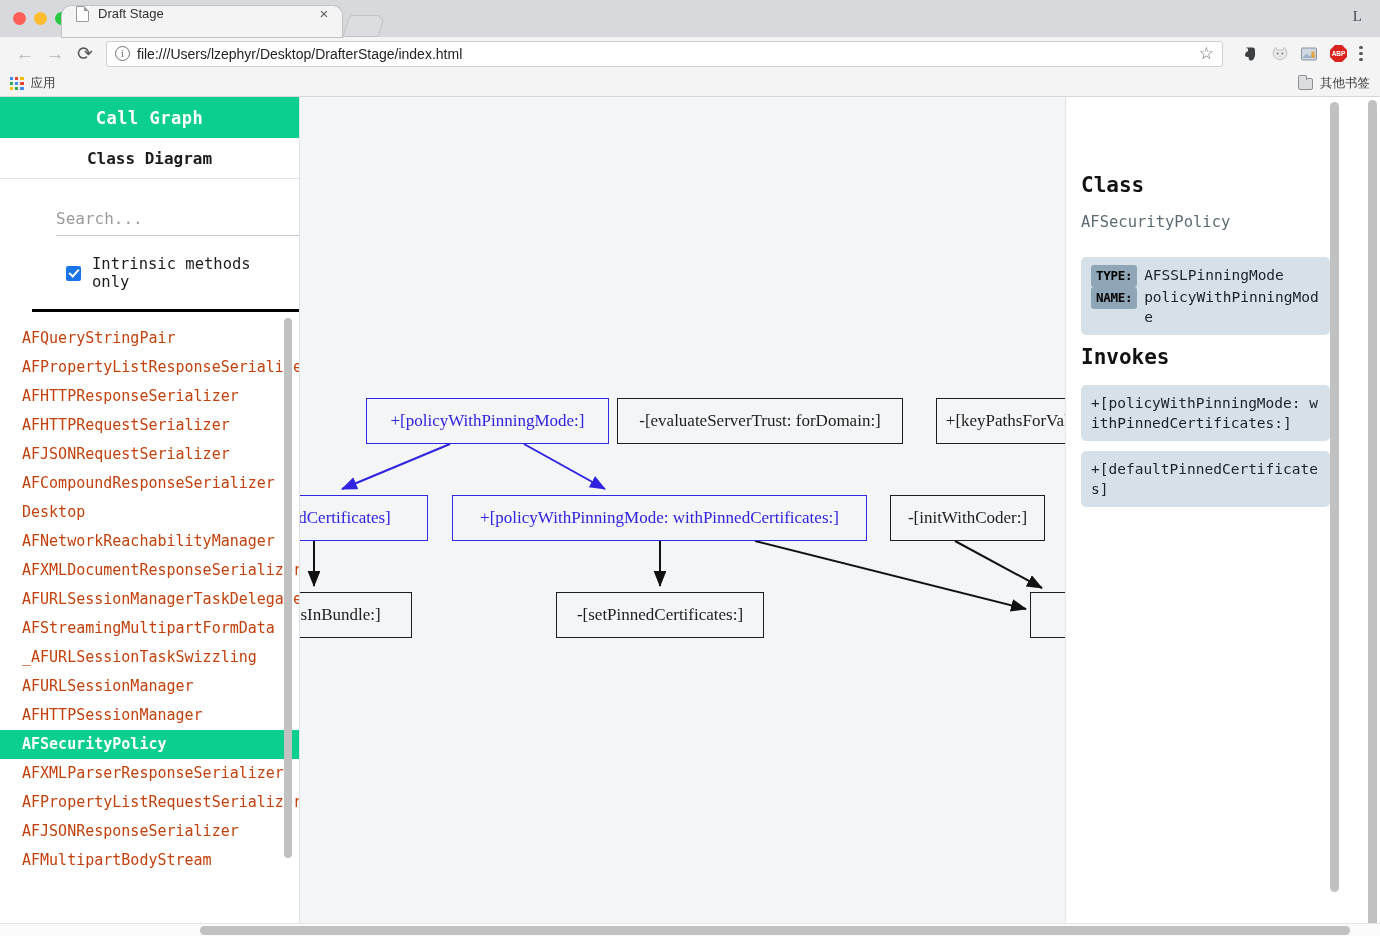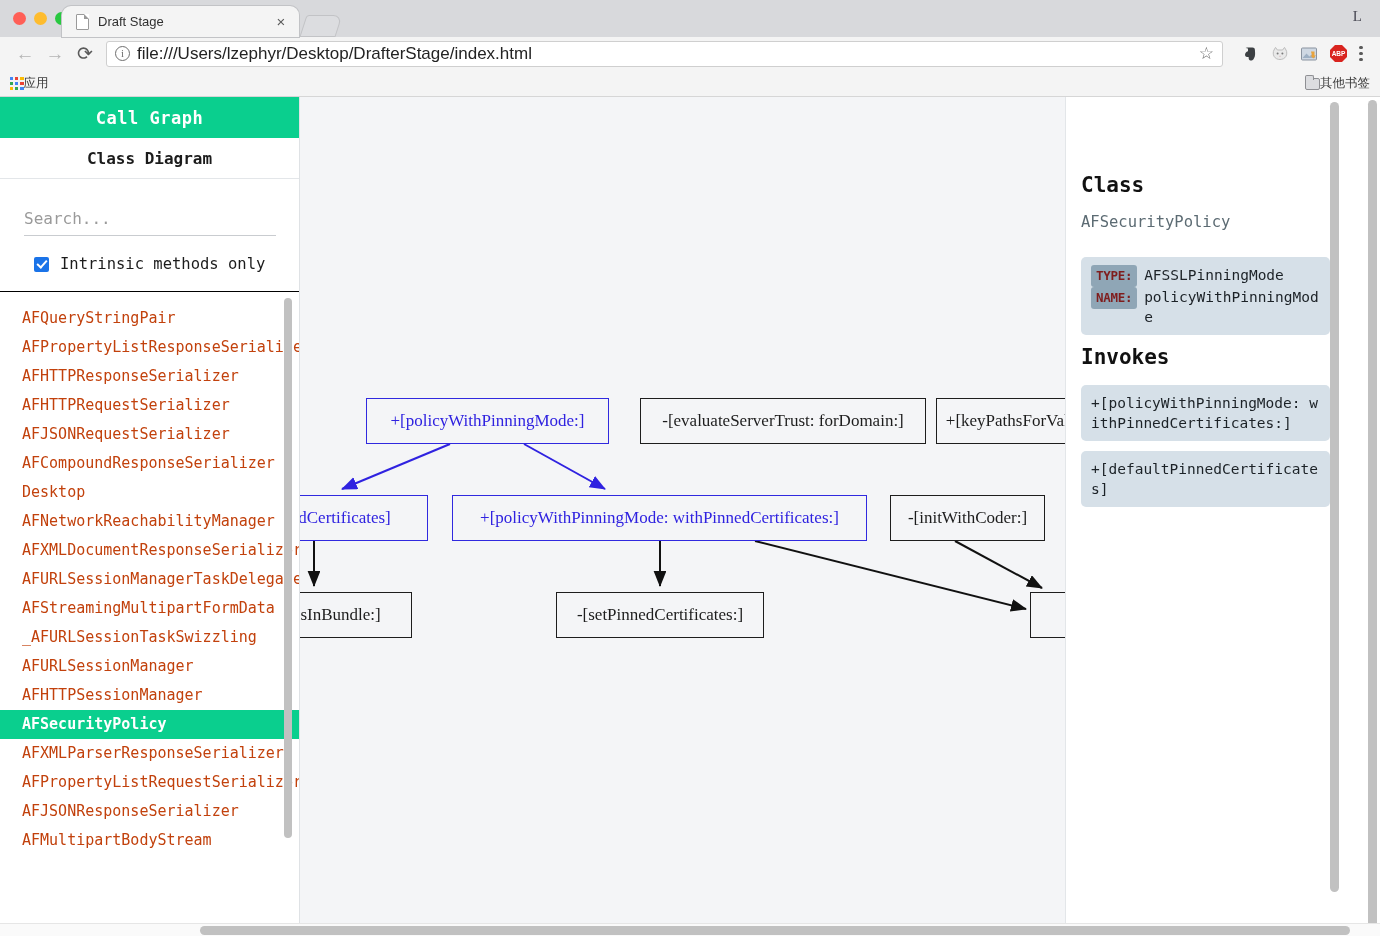--- a/index.html
+++ b/index.html
@@ -20,23 +20,23 @@
   .dot.red { background: #ff5f57; }
   .dot.yellow { background: #febc2e; }
   .dot.green { background: #28c840; }
   .profile-badge {
     position: absolute; right: 18px; top: 8px;
     font-size: 15px; color: #4a4a55; font-family: "Liberation Serif", serif;
   }
 
   .tabstrip { position: absolute; left: 62px; bottom: 0; display: flex; align-items: flex-end; }
   .tab {
-    position: relative; width: 237px; height: 31px;
+    position: relative; width: 280px; height: 31px;
     background: #f4f4f4; border-radius: 9px 9px 0 0;
-    display: flex; align-items: center; padding: 0 10px;
+    display: flex; align-items: flex-start; padding: 0 10px;
     box-shadow: 0 0 0 1px #c2c3c6;
   }
   .tab-favicon {
     width: 13px; height: 16px; margin: 0 9px 0 4px;
     border: 1px solid #9a9a9a; border-radius: 1px; background: #fff;
     position: relative; flex: none;
   }
   .tab-favicon::after {
     content: ""; position: absolute; top: -1px; right: -1px;
     border-width: 0 5px 5px 0; border-style: solid;
@@ -72,32 +72,32 @@
     flex: 1; height: 26px; margin: 0 8px 0 6px;
     background: #fff; border: 1px solid #cfcfcf; border-radius: 3px;
     display: flex; align-items: center; padding: 0 8px;
   }
   .info-icon {
     width: 15px; height: 15px; border-radius: 50%;
     border: 1.4px solid #6f6f6f; color: #6f6f6f;
     font-size: 11px; line-height: 13px; text-align: center;
     font-family: "Liberation Serif", serif; margin-right: 7px; flex: none;
   }
-  .url { font-size: 17px; color: #232323; flex: 1; white-space: nowrap; overflow: hidden; }
+  .url { font-size: 14px; color: #232323; flex: 1; white-space: nowrap; overflow: hidden; }
   .star { font-size: 17px; color: #6d6d6d; cursor: pointer; }
   .ext-icons { display: flex; align-items: center; gap: 9px; margin-left: 10px; }
   .ext { width: 20px; height: 20px; display: flex; align-items: center; justify-content: center; cursor: pointer; }
   .kebab { width: 18px; display: flex; flex-direction: column; align-items: center; gap: 2.5px; cursor: pointer; margin-left: 4px; }
   .kebab i { width: 3.4px; height: 3.4px; border-radius: 50%; background: #5a5a5a; display: block; }
 
   .bookmarks {
     height: 26px; background: #f4f4f4; border-bottom: 1px solid #d6d6d6;
     display: flex; align-items: center; padding: 0 10px; justify-content: space-between;
   }
-  .bm-left, .bm-right { display: flex; align-items: center; cursor: pointer; }
+  .bm-left, .bm-right { display: flex; align-items: center; gap: 7px; cursor: pointer; }
   .apps-grid { display: grid; grid-template-columns: repeat(3, 3.2px); gap: 2px; }
   .apps-grid i { width: 3.2px; height: 3.2px; display: block; }
   .bm-label { font-size: 12.5px; color: #3c3c3c; }
   .folder-ico {
     width: 15px; height: 12px; background: #dcdde0;
     border: 1px solid #8e8f93; border-radius: 1px 2px 2px 2px; position: relative;
   }
   .folder-ico::before {
     content: ""; position: absolute; top: -4px; left: -1px;
     width: 7px; height: 4px; background: #dcdde0;
@@ -122,21 +122,21 @@
     font-family: "DejaVu Sans Mono", monospace; font-weight: bold;
     font-size: 17px; letter-spacing: 0.5px; cursor: pointer;
   }
   .side-tab {
     height: 41px; background: #fff; color: #1b1b1b;
     display: flex; align-items: center; justify-content: center;
     font-family: "DejaVu Sans Mono", monospace; font-weight: bold;
     font-size: 16px; border-bottom: 1px solid #e3e6e9; cursor: pointer;
   }
   .filter-box {
-    padding: 28px 24px 18px 24px; border-bottom: 1px solid #000000;
+    padding: 28px 24px 18px 24px; border-bottom: 3px solid #000000; margin-left: 32px;
   }
   .search-input {
     width: 252px; border: none; border-bottom: 1px solid #c9ccd0;
     background: transparent; outline: none; padding: 2px 0 7px 0;
     font-family: "DejaVu Sans Mono", monospace; font-size: 16px; color: #2b2b2b;
   }
   .search-input::placeholder { color: #9a9a9a; }
   .check-row { display: flex; align-items: center; gap: 11px; margin-top: 19px; padding-left: 10px; cursor: pointer; }
   .cbox {
     width: 15px; height: 15px; border-radius: 2px; background: #1a73e8;
@@ -202,21 +202,21 @@
     color: #5c6b73; margin-bottom: 26px;
   }
   .param-card, .invoke-card {
     background: #d6e0e8; border-radius: 5px;
     padding: 8px 10px; margin-bottom: 10px;
     font-family: "DejaVu Sans Mono", monospace; font-size: 14.5px;
     color: #1c2227; line-height: 20px; word-break: break-all; cursor: pointer;
   }
   .param-row { display: flex; align-items: flex-start; gap: 7px; }
   .tag {
-    background: #8fa6b6; color: #7f1d1d; border-radius: 3px;
+    background: #8fa6b6; color: #000000; border-radius: 3px;
     font-family: "DejaVu Sans Mono", monospace; font-weight: bold; font-size: 12.5px;
     padding: 1px 5px; flex: none; letter-spacing: -0.3px;
   }
   .param-val { flex: 1; }
   .mt { margin-top: 8px; }
 
   .panel-vscroll {
     position: absolute; right: 16px; top: 5px; width: 9px; height: 790px;
     background: #c1c1c1; border-radius: 5px;
   }
@@ -379,21 +379,21 @@
       <line x1="14" y1="444" x2="14" y2="489" stroke="#111" stroke-width="2" marker-end="url(#ah-k)"></line>
 
       <line x1="360" y1="444" x2="360" y2="489" stroke="#111" stroke-width="2" marker-end="url(#ah-k)"></line>
 
       <line x1="455" y1="444" x2="726" y2="512" stroke="#111" stroke-width="2" marker-end="url(#ah-k)"></line>
 
       <line x1="655" y1="444" x2="742" y2="491" stroke="#111" stroke-width="2" marker-end="url(#ah-k)"></line>
     </svg>
     <div id="graph-nodes">
         <div class="node hl" style="left: 66px; top: 301px; width: 243px; height: 46px;">+[policyWithPinningMode:]</div>
-        <div class="node" style="left: 340px; top: 301px; width: 286px; height: 46px;">-[evaluateServerTrust: forDomain:]</div>
+        <div class="node" style="left: 317px; top: 301px; width: 286px; height: 46px;">-[evaluateServerTrust: forDomain:]</div>
         <div class="node" style="left: 636px; top: 301px; width: 230px; height: 46px;">+[keyPathsForValuesAffecting</div>
         <div class="node hl" style="left: -72px; top: 398px; width: 200px; height: 46px;">…nedCertificates]</div>
         <div class="node hl" style="left: 152px; top: 398px; width: 415px; height: 46px;">+[policyWithPinningMode: withPinnedCertificates:]</div>
         <div class="node" style="left: 590px; top: 398px; width: 155px; height: 46px;">-[initWithCoder:]</div>
         <div class="node" style="left: -60px; top: 495px; width: 172px; height: 46px;">…tesInBundle:]</div>
         <div class="node" style="left: 256px; top: 495px; width: 208px; height: 46px;">-[setPinnedCertificates:]</div>
         <div class="node" style="left: 730px; top: 495px; width: 160px; height: 46px;">-[init…</div>
       </div>
   </div>
 

